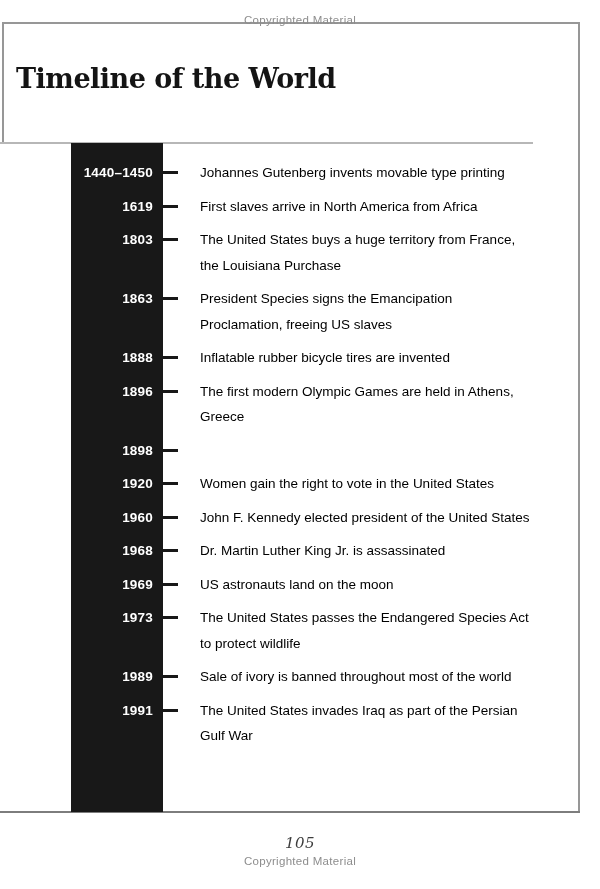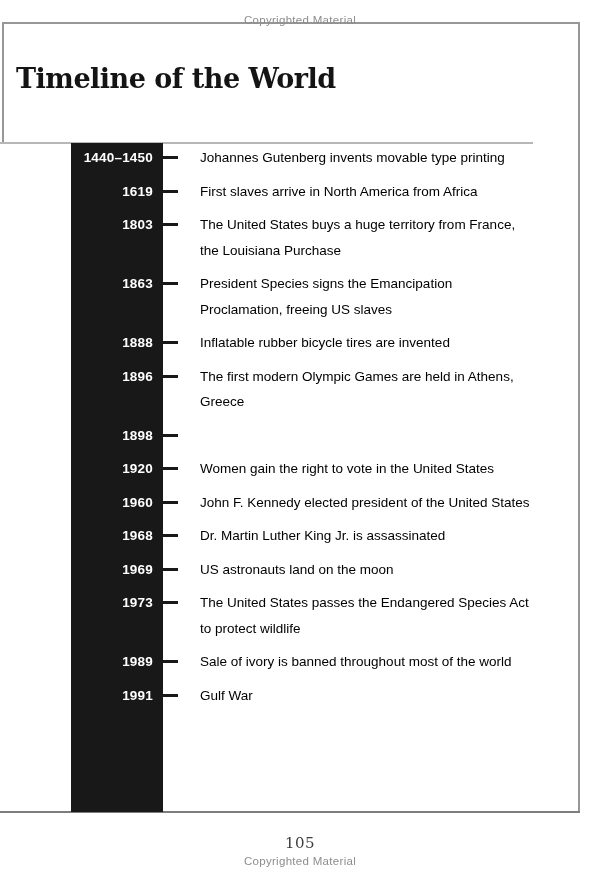--- a/index.html
+++ b/index.html
@@ -71,21 +71,21 @@
   .timeline-bar {
     position: absolute;
     left: 71px; top: 143px;
     width: 92px; height: 669px;
     background: #181818;
   }
   .timeline-entries {
     position: absolute;
     left: 0; top: 143px;
     width: 580px;
-    padding-top: 2px;
+    padding-top: 17px;
     z-index: 2;
   }
   .entry {
     display: flex;
     align-items: flex-start;
     margin-bottom: 8px;
   }
   .entry-year {
     flex: 0 0 163px;
     width: 163px;
@@ -116,20 +116,21 @@
   
   .page-number {
     position: absolute;
     left: 0; top: 834px;
     width: 600px;
     text-align: center;
     font-family: "DejaVu Serif", serif;
     font-size: 15px;
     color: #3c3c3c;
     letter-spacing: 0.5px;
+    font-style: italic;
   }
 </style>
 </head>
 <body>
 
 <div class="stage">
 
   <div class="copyright copyright-top">Copyrighted Material</div>
 
   <div class="border-top"></div>
@@ -247,20 +248,21 @@
     <div class="entry-dash"></div>
     <div class="entry-text">
           <div class="entry-line">Sale of ivory is banned throughout most of the world</div>
         </div>
   </div>
 
   <div class="entry">
     <div class="entry-year">1991</div>
     <div class="entry-dash"></div>
     <div class="entry-text">
+          <div class="entry-line">The United States invades Iraq as part of the Persian</div>
           <div class="entry-line">Gulf War</div>
         </div>
   </div>
 </div>
 
   <div class="page-number">105</div>
 
   <div class="copyright copyright-bottom">Copyrighted Material</div>
 
 </div>

